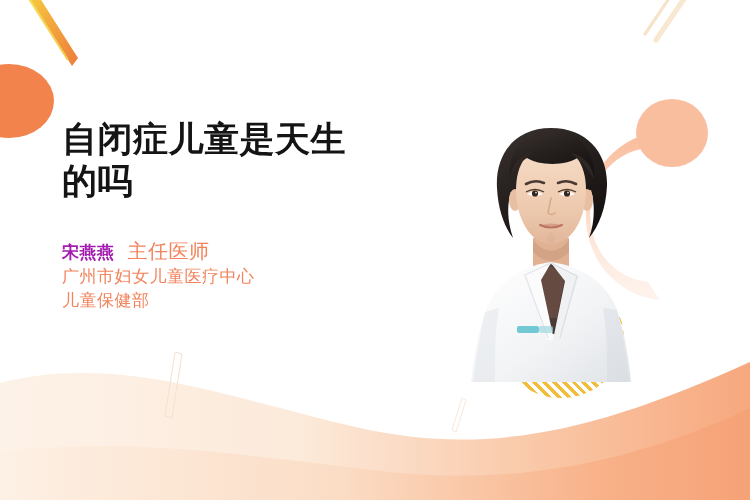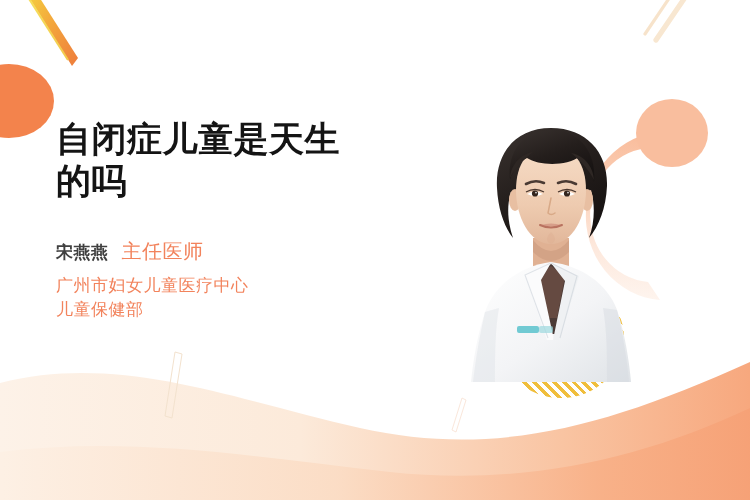--- a/index.html
+++ b/index.html
@@ -46,21 +46,21 @@
   #portrait {
     position:absolute;
     left:455px; top:112px;
     width:192px; height:270px;
   }
   #portrait svg { width:100%; height:100%; display:block; }
 
   
   #text-block {
     position:absolute;
-    left:56px; top:118px;
+    left:62px; top:118px;
     width:360px;
   }
 
   #title {
     font-size:35px;
     line-height:42px;
     font-weight:bold;
     color:#141414;
     letter-spacing:0.5px;
     white-space:pre-line;
@@ -68,32 +68,31 @@
 
   #byline {
     margin-top:36px;
     display:flex;
     align-items:baseline;
     gap:13px;
   }
   #doctor-name {
     font-size:17px;
     font-weight:bold;
-    color:#404040;
+    color:#a21caf;
     letter-spacing:0.5px;
   }
   #doctor-title {
     font-size:20px;
     font-weight:normal;
     color:#F2835C;
     letter-spacing:0.5px;
   }
 
   #affiliation {
-    margin-top:9px;
     font-size:17px;
     line-height:24px;
     font-weight:normal;
     color:#F2835C;
     letter-spacing:0.5px;
     white-space:pre-line;
   }
 </style>
 </head>
 <body>

